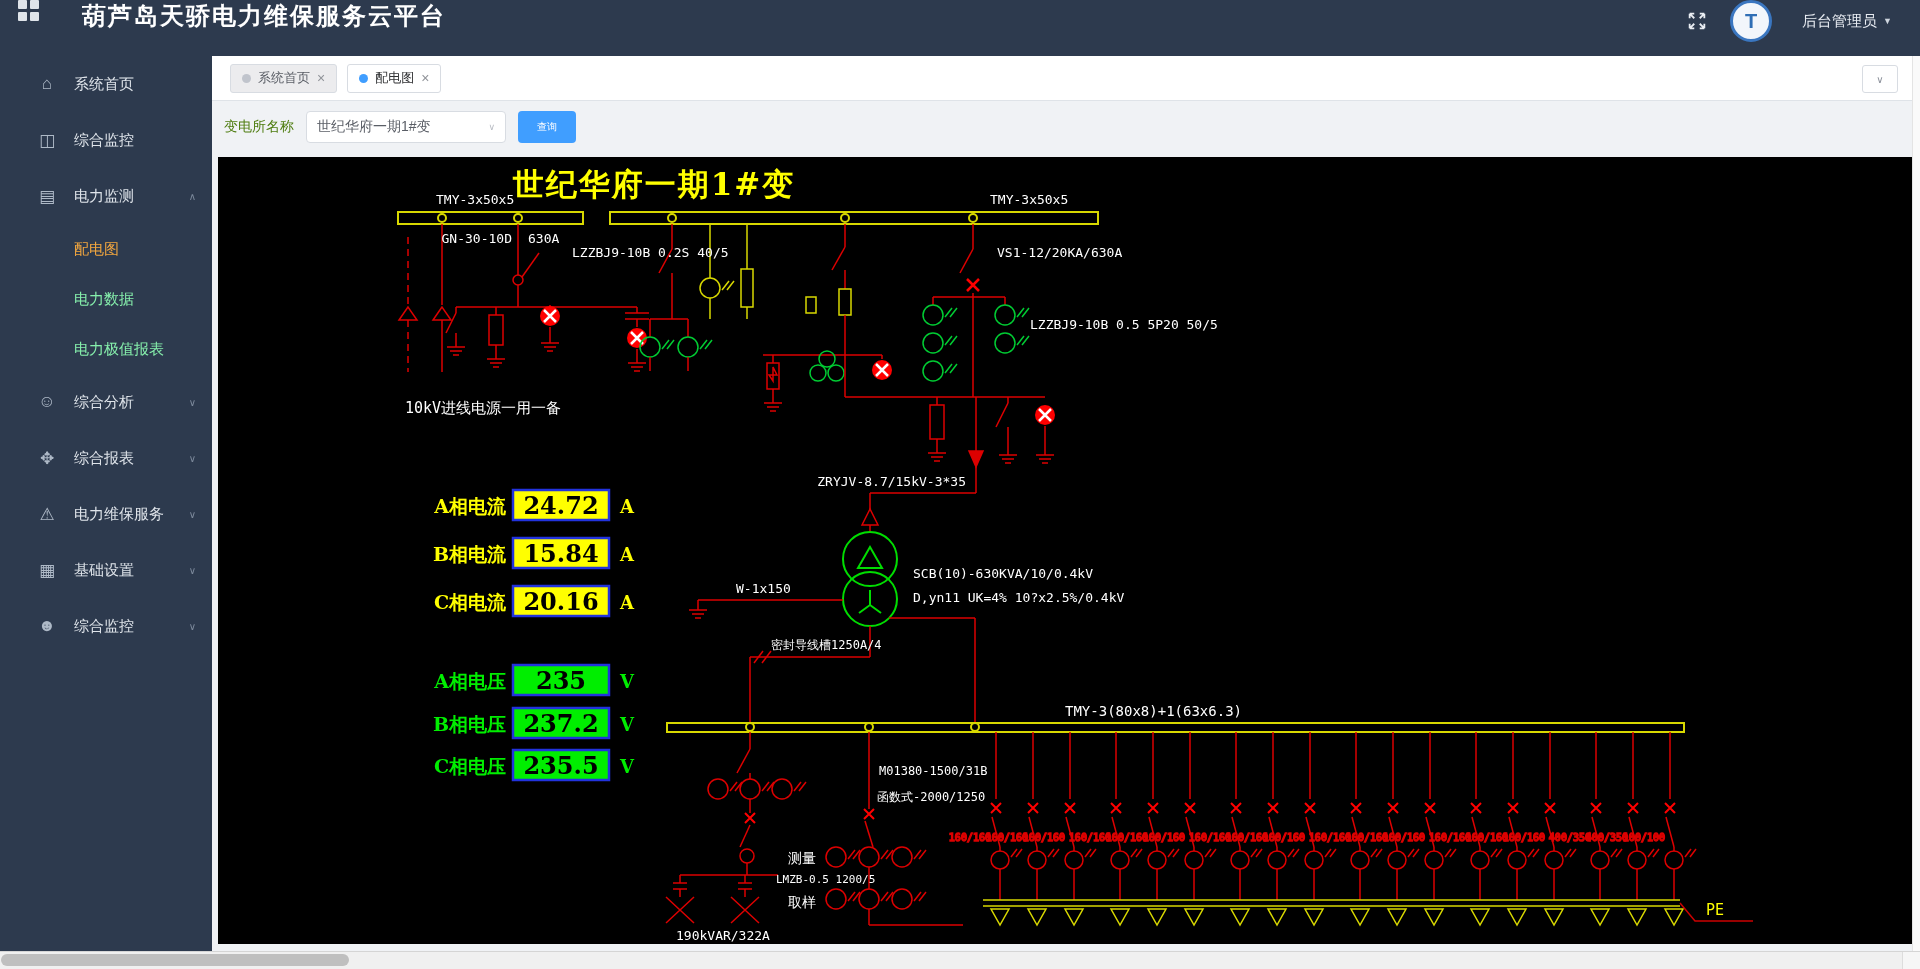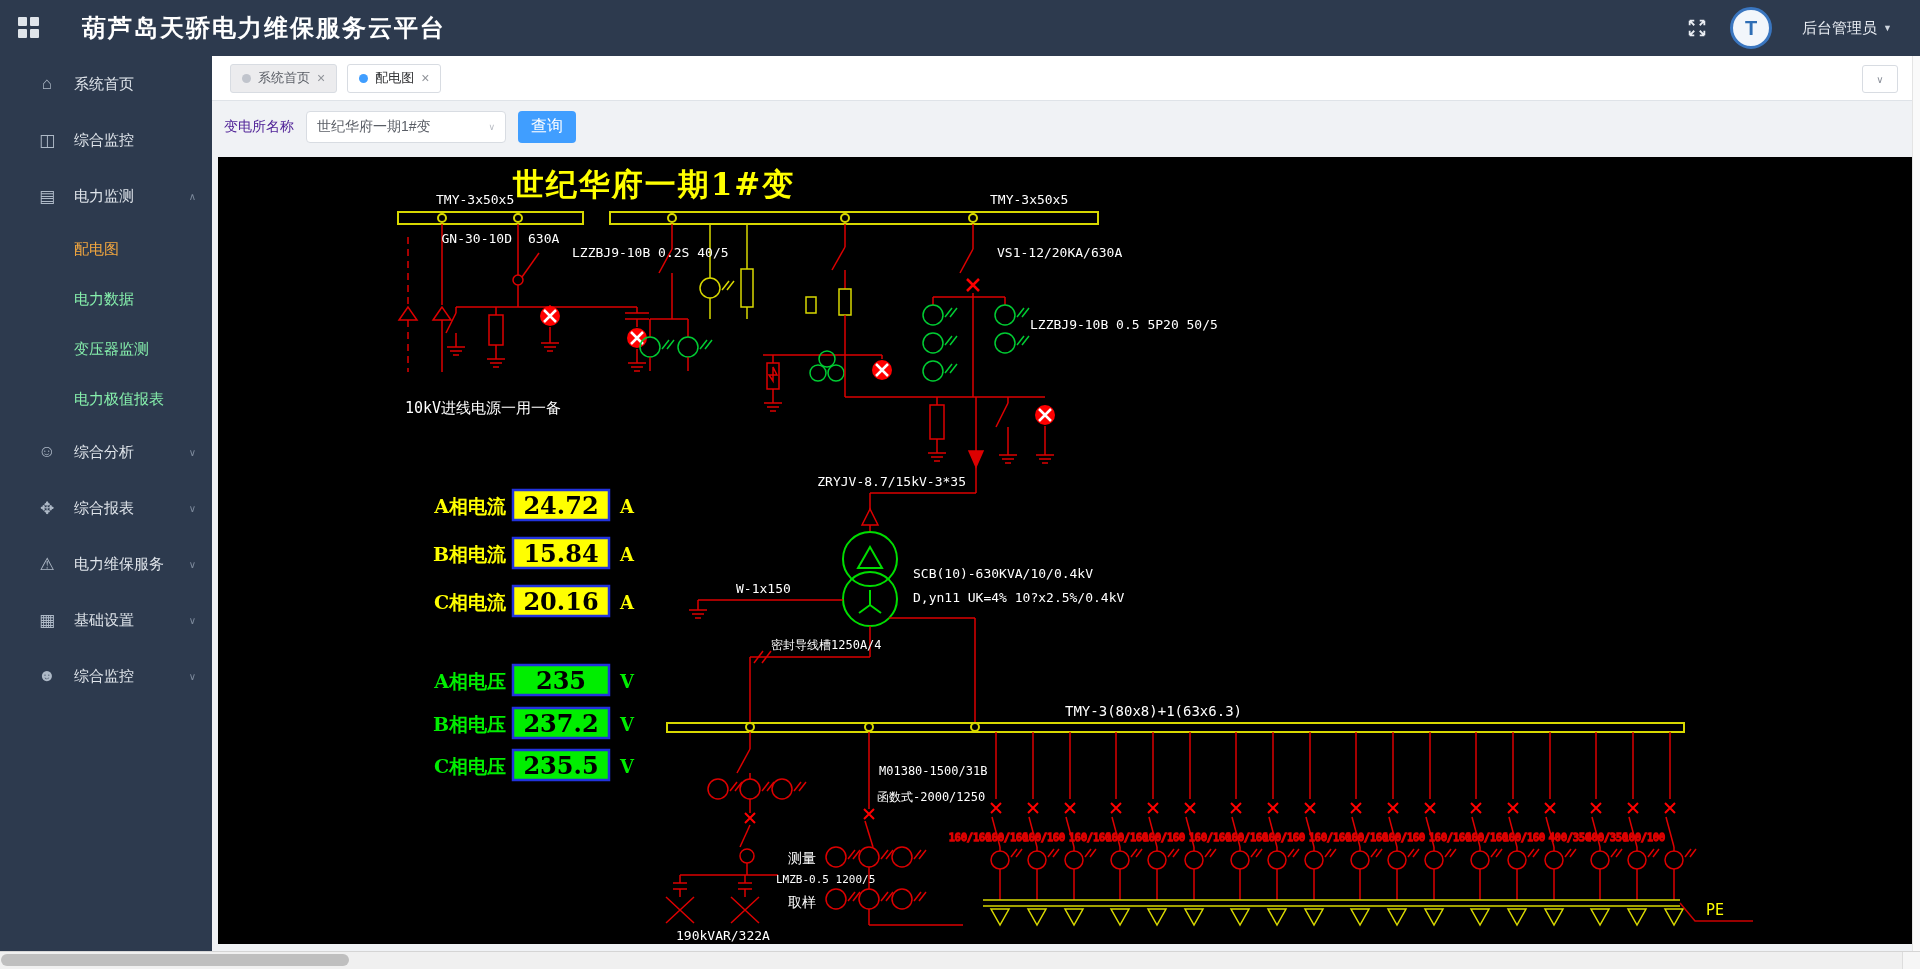--- a/index.html
+++ b/index.html
@@ -1,20 +1,20 @@
 <!DOCTYPE html>
 <html><head>
 <meta charset="utf-8">
 <style>
   html,body{margin:0;padding:0;background:#222;}
   .app{position:relative;width:1920px;height:969px;background:#f0f2f5;overflow:hidden;
        font-family:"Liberation Sans","DejaVu Sans",sans-serif;}
   
   .header{position:absolute;left:0;top:0;width:1920px;height:56px;background:#2d3a4e;
-          display:flex;align-items:center;z-index:5;}
+          display:flex;align-items:flex-start;z-index:5;}
   .menu-grid{width:22px;height:22px;margin-left:18px;display:grid;grid-template-columns:9px 9px;
              grid-template-rows:9px 9px;gap:3px;cursor:pointer;}
   .menu-grid span{background:#dfe4ea;border-radius:1px;}
   .app-title{color:#ffffff;font-size:24px;font-weight:bold;margin-left:42px;letter-spacing:2px;}
   .header-right{margin-left:auto;display:flex;align-items:center;margin-right:28px;gap:22px;}
   .fs-icon{width:22px;height:22px;cursor:pointer;}
   .avatar{width:36px;height:36px;border-radius:50%;background:#f2f6fb;border:3px solid #3a76c0;
           color:#2f6eb5;font-weight:bold;font-size:20px;display:flex;align-items:center;justify-content:center;}
   .user-name{color:#e9edf3;font-size:15px;display:flex;align-items:center;gap:6px;cursor:pointer;margin-left:8px;}
   .caret{font-size:9px;color:#cfd6df;}
@@ -33,27 +33,27 @@
   .tab{display:flex;align-items:center;gap:7px;height:27px;padding:0 11px;border:1px solid #d8dce2;
        border-radius:3px;font-size:13px;color:#5a5e66;background:#ececee;cursor:pointer;}
   .tab.active{background:#ffffff;color:#303133;}
   .tab .dot{width:9px;height:9px;border-radius:50%;background:#c0c4cc;}
   .tab.active .dot{background:#409eff;}
   .tab .close{font-size:14px;color:#909399;line-height:1;}
   .tab-dd{position:absolute;right:22px;top:9px;width:34px;height:26px;border:1px solid #d8dce2;
           border-radius:3px;background:#fff;color:#8a8f99;font-size:10px;display:flex;
           align-items:center;justify-content:center;cursor:pointer;}
   .filterbar{height:51px;display:flex;align-items:center;padding-left:12px;gap:12px;}
-  .filter-label{font-size:14px;color:#4c1d95;}
+  .filter-label{font-size:14px;color:#4d7c0f;}
   .select{width:200px;height:32px;background:#fff;border:1px solid #d8dce2;border-radius:4px;
           display:flex;align-items:center;justify-content:space-between;padding:0 10px;
           font-size:14px;color:#5a5e66;cursor:pointer;box-sizing:border-box;}
   .select .caret{color:#b6bac2;}
   .query-btn{width:58px;height:32px;background:#409eff;color:#fff;border:none;border-radius:4px;
-             font-size:16px;cursor:pointer;}
+             font-size:10px;cursor:pointer;}
   .canvas{position:absolute;left:6px;top:101px;width:1695px;height:787px;background:#000;overflow:hidden;}
   .cad{font-family:"DejaVu Sans Mono","Liberation Mono",monospace;}
   
   .vscroll{position:absolute;right:0;top:56px;bottom:17px;width:7px;background:#fafafa;
            border-left:1px solid #e4e4e4;z-index:6;}
   .hscroll{position:absolute;left:0;bottom:0;width:1920px;height:17px;background:#f0f0f0;
            border-top:1px solid #d5d5d5;z-index:7;}
   .hthumb{position:absolute;left:1px;top:2px;width:348px;height:12px;background:#bfbfbf;border-radius:7px;}
   .hcorner{position:absolute;right:0;top:0;width:17px;height:17px;background:#f6f6f6;border-left:1px solid #ddd;}
 </style>
@@ -99,23 +99,20 @@
     <div class="nav-item">
       <span class="nav-icon">▤</span>
       <span>电力监测</span>
       <span class="nav-chev">∧</span>
     </div>
     <div class="nav-item sub active">
       <span>配电图</span>
     </div>
     <div class="nav-item sub">
       <span>电力数据</span>
-    </div>
-    <div class="nav-item sub">
-      <span>变压器监测</span>
     </div>
     <div class="nav-item sub">
       <span>电力极值报表</span>
     </div>
     <div class="nav-item">
       <span class="nav-icon">☺</span>
       <span>综合分析</span>
       <span class="nav-chev">∨</span>
     </div>
     <div class="nav-item">

